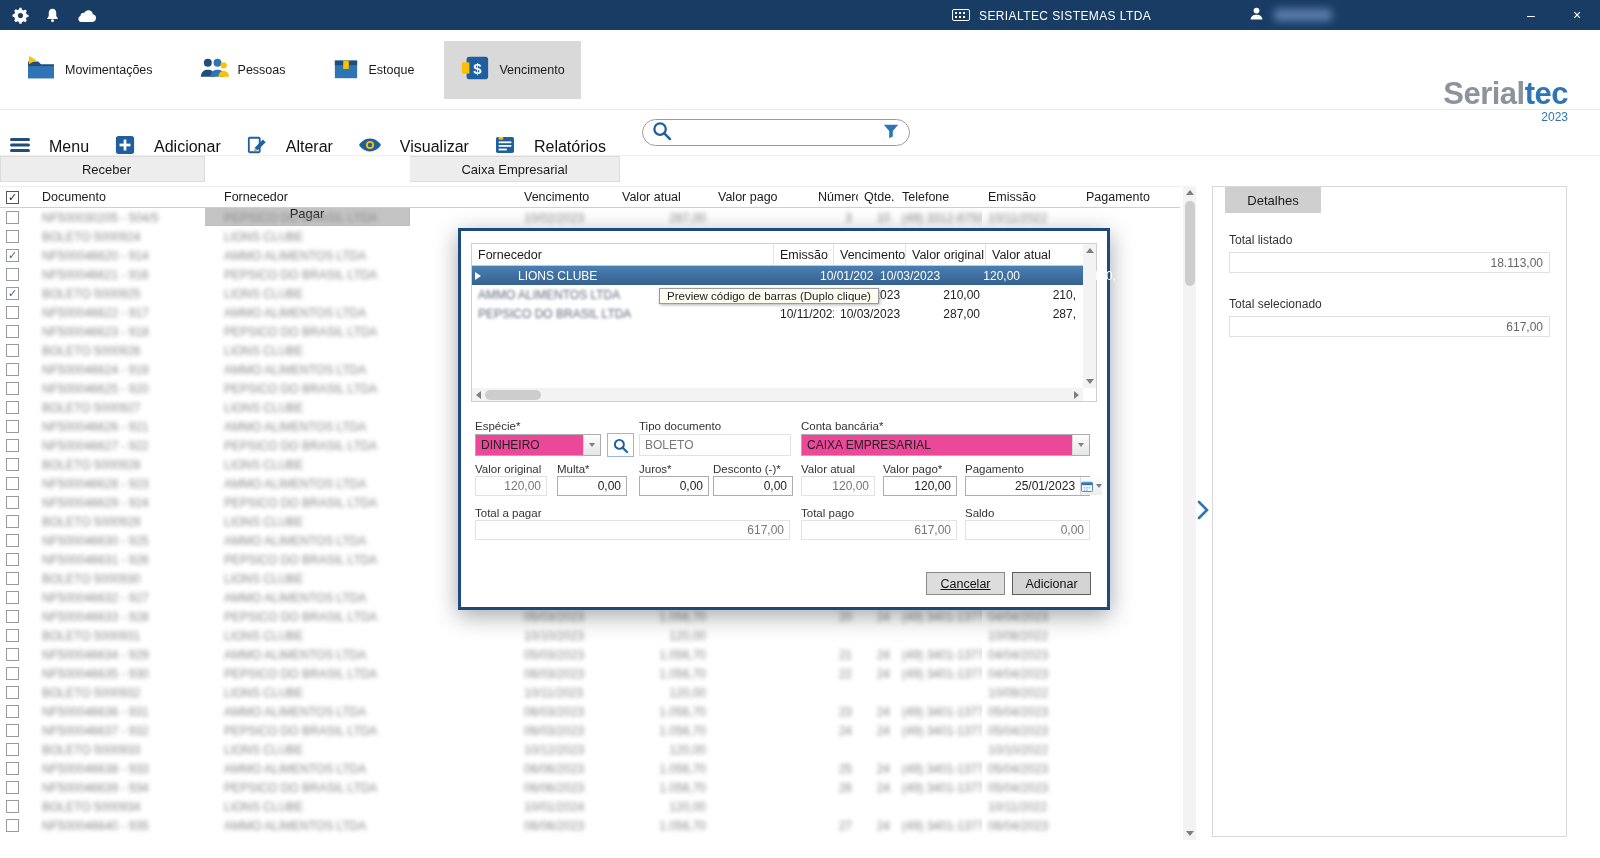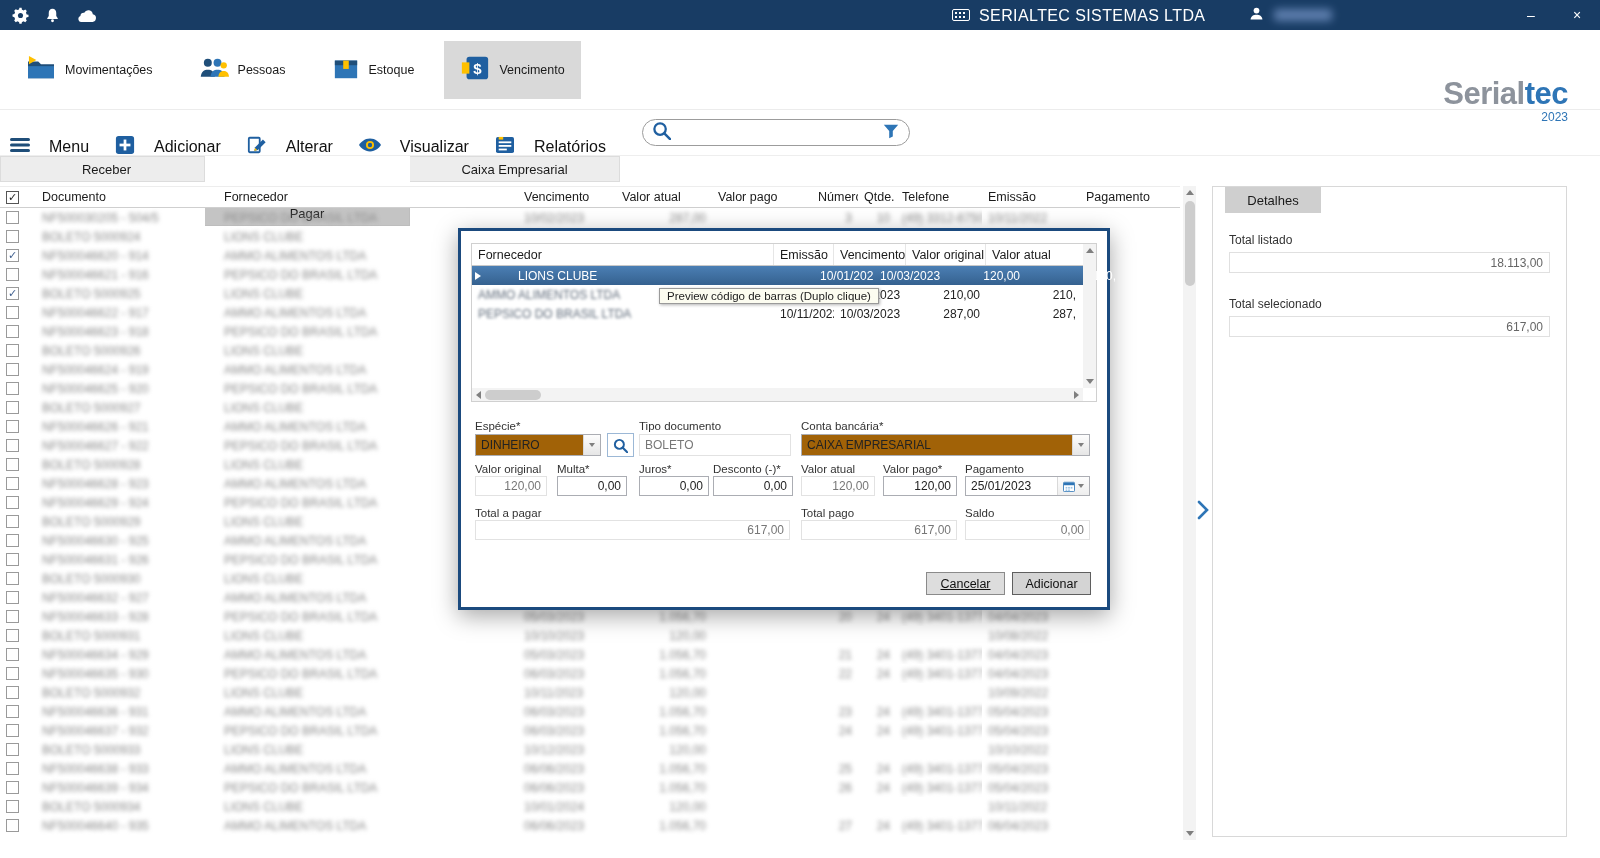--- a/index.html
+++ b/index.html
@@ -4,21 +4,21 @@
 <style>
   * { margin:0; padding:0; box-sizing:border-box; }
   html,body { background:#fff; }
   body { font-family:"Liberation Sans", sans-serif; }
   .app { position:relative; width:1600px; height:858px; background:#fff; overflow:hidden; }
 
   
   .titlebar { position:absolute; left:0; top:0; width:1600px; height:30px; background:#183c64; color:#fff; }
   .tb-left { position:absolute; left:12px; top:0; height:30px; display:flex; align-items:center; gap:16px; }
   .tb-ic { display:flex; align-items:center; justify-content:center; cursor:pointer; }
-  .company { position:absolute; left:952px; top:0; height:32px; display:flex; align-items:center; gap:9px; font-size:16px; letter-spacing:.4px; }
+  .company { position:absolute; left:952px; top:0; height:32px; display:flex; align-items:center; gap:9px; font-size:12px; letter-spacing:.4px; }
   .userarea { position:absolute; left:1248px; top:0; height:30px; display:flex; align-items:center; gap:9px; }
   .userblob { width:58px; height:12px; background:#6f8fc0; border-radius:3px; filter:blur(4px); opacity:.8; }
   .wctrl { position:absolute; right:0; top:0; height:30px; display:flex; }
   .wbtn { width:46px; height:30px; display:flex; align-items:center; justify-content:center; font-size:14px; cursor:pointer; }
 
   
   .modulebar { position:absolute; left:0; top:30px; width:1600px; height:80px; background:#fff; border-bottom:1px solid #ececec; display:flex; align-items:center; padding-left:10px; gap:14px; }
   .module { display:flex; align-items:center; gap:9px; height:58px; padding:0 16px; font-size:12.5px; color:#1a1a1a; cursor:pointer; }
   .module.active { background:#d9d9d9; }
   .logo { position:absolute; right:32px; top:48px; text-align:right; line-height:1; }
@@ -88,25 +88,25 @@
   .mhscroll { position:absolute; left:0; bottom:0; height:13px; width:611px; background:#f3f3f3; display:flex; align-items:center; }
   .harr { width:13px; height:13px; display:flex; align-items:center; justify-content:center; cursor:pointer; }
   .hthumb { width:56px; height:10px; background:#cdcdcd; border-radius:5px; cursor:pointer; }
   .hspace { flex:1; }
   .tooltip { position:absolute; left:187px; top:44px; z-index:60; background:#fcfcf0; border:1px solid #9a9a9a; box-shadow:1px 1px 3px rgba(0,0,0,.3); padding:1px 7px; font-size:11.5px; color:#222; white-space:nowrap; }
 
   .flabel { position:absolute; font-size:11.5px; color:#333; }
   .tfield { position:absolute; border:1px solid #abadb3; background:#fff; font-size:12px; color:#222; display:flex; align-items:center; justify-content:flex-end; padding:0 5px; overflow:hidden; }
   .tfield.dis { border-color:#e2e2e2; color:#777; }
   .tfield.al { justify-content:flex-start; }
-  .combo { position:absolute; display:flex; border:1px solid #abadb3; background:#a16207; }
+  .combo { position:absolute; display:flex; border:1px solid #abadb3; background:#ec4899; }
   .ctext { flex:1; display:flex; align-items:center; padding:0 5px; font-size:12px; color:#222; overflow:hidden; white-space:nowrap; }
   .carr { width:17px; border-left:1px solid #d9d9d9; background:linear-gradient(#fdfdfd,#e6e6e6); display:flex; align-items:center; justify-content:center; cursor:pointer; }
   .magbtn { position:absolute; width:27px; height:24px; border:1px solid #9cb8d6; background:#fff; display:flex; align-items:center; justify-content:center; cursor:pointer; }
-  .datefield { position:absolute; display:flex; border:1px solid #abadb3; background:#fff; }
+  .datefield { position:absolute; display:flex; border:1px solid #abadb3; background:#fff;padding-left:44px; }
   .dtext { flex:1; display:flex; align-items:center; padding:0 5px; font-size:12px; color:#222; }
   .dseg { width:32px; border-left:1px solid #d9d9d9; background:linear-gradient(#fdfdfd,#eee); display:flex; align-items:center; justify-content:center; gap:3px; cursor:pointer; }
   .mbtn { position:absolute; height:23px; width:79px; background:#ddd; border:1px solid #8a8a8a; display:flex; align-items:center; justify-content:center; font-size:12.5px; color:#111; cursor:pointer; }
   .mbtn.cancel span { text-decoration:underline; }
   .mbtn.confirm { background:#d4d4d4; border-color:#5f5f5f; }
 </style>
 </head>
 <body>
 
 <div class="app">

